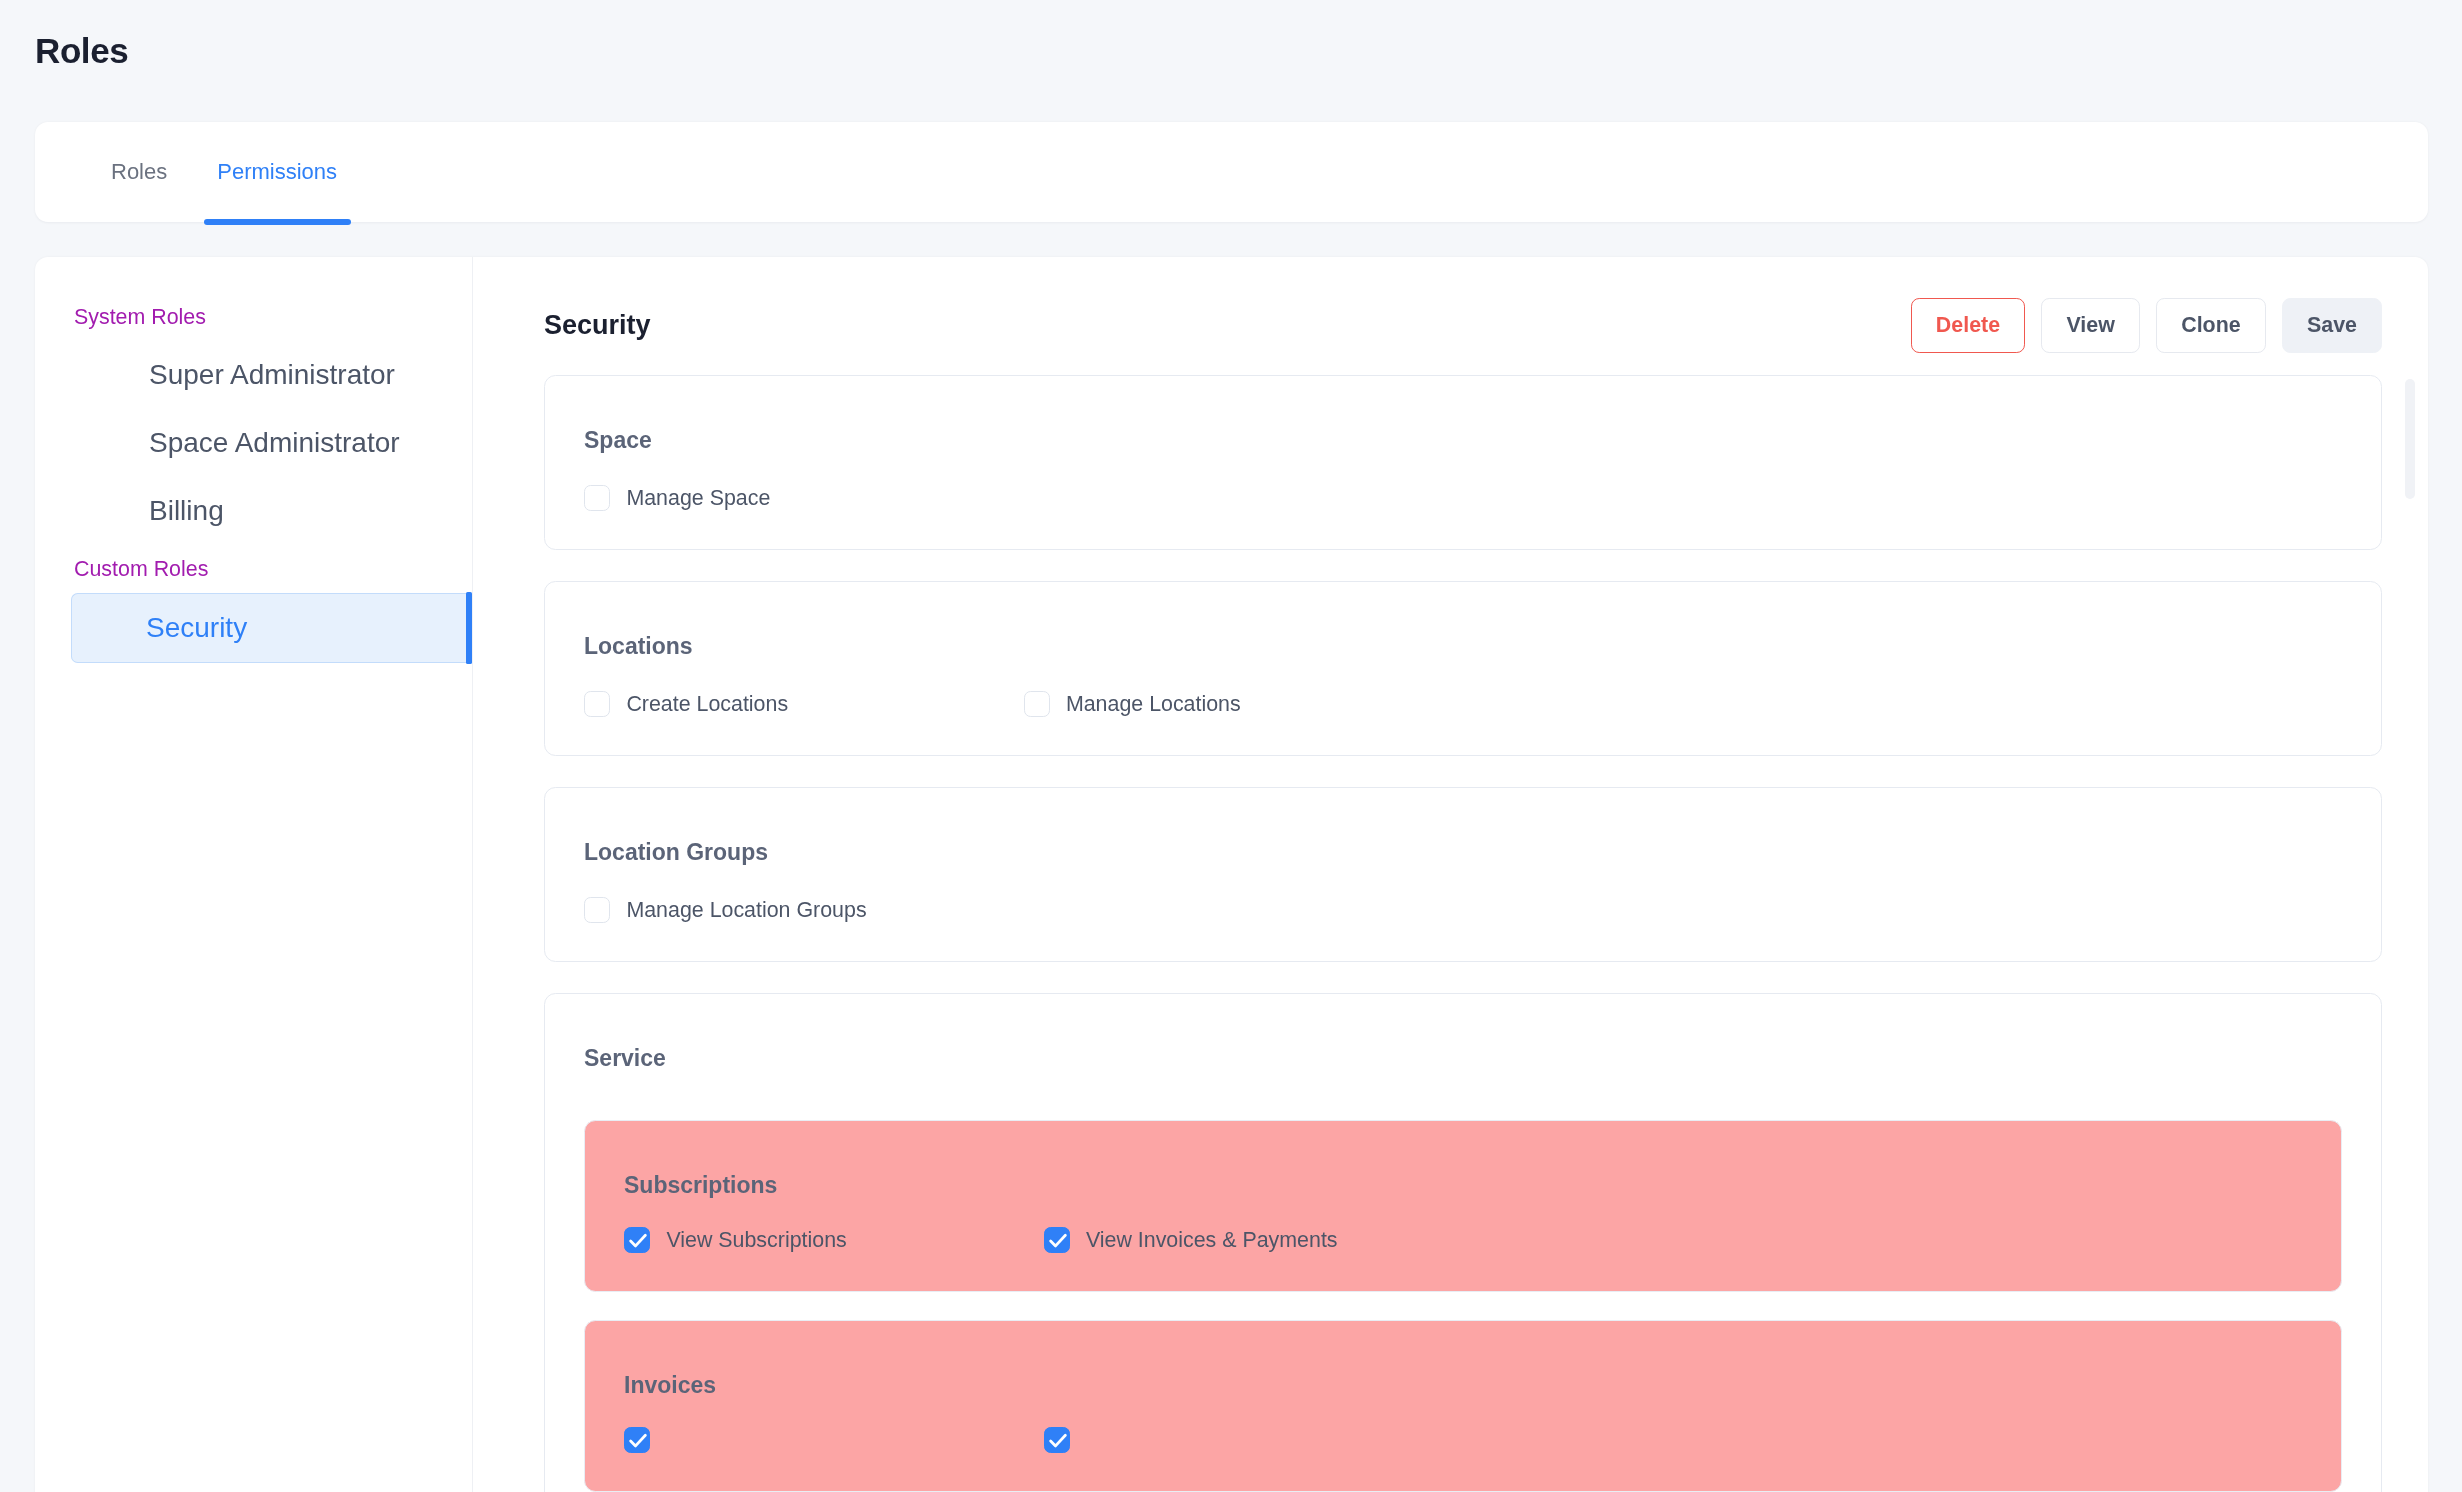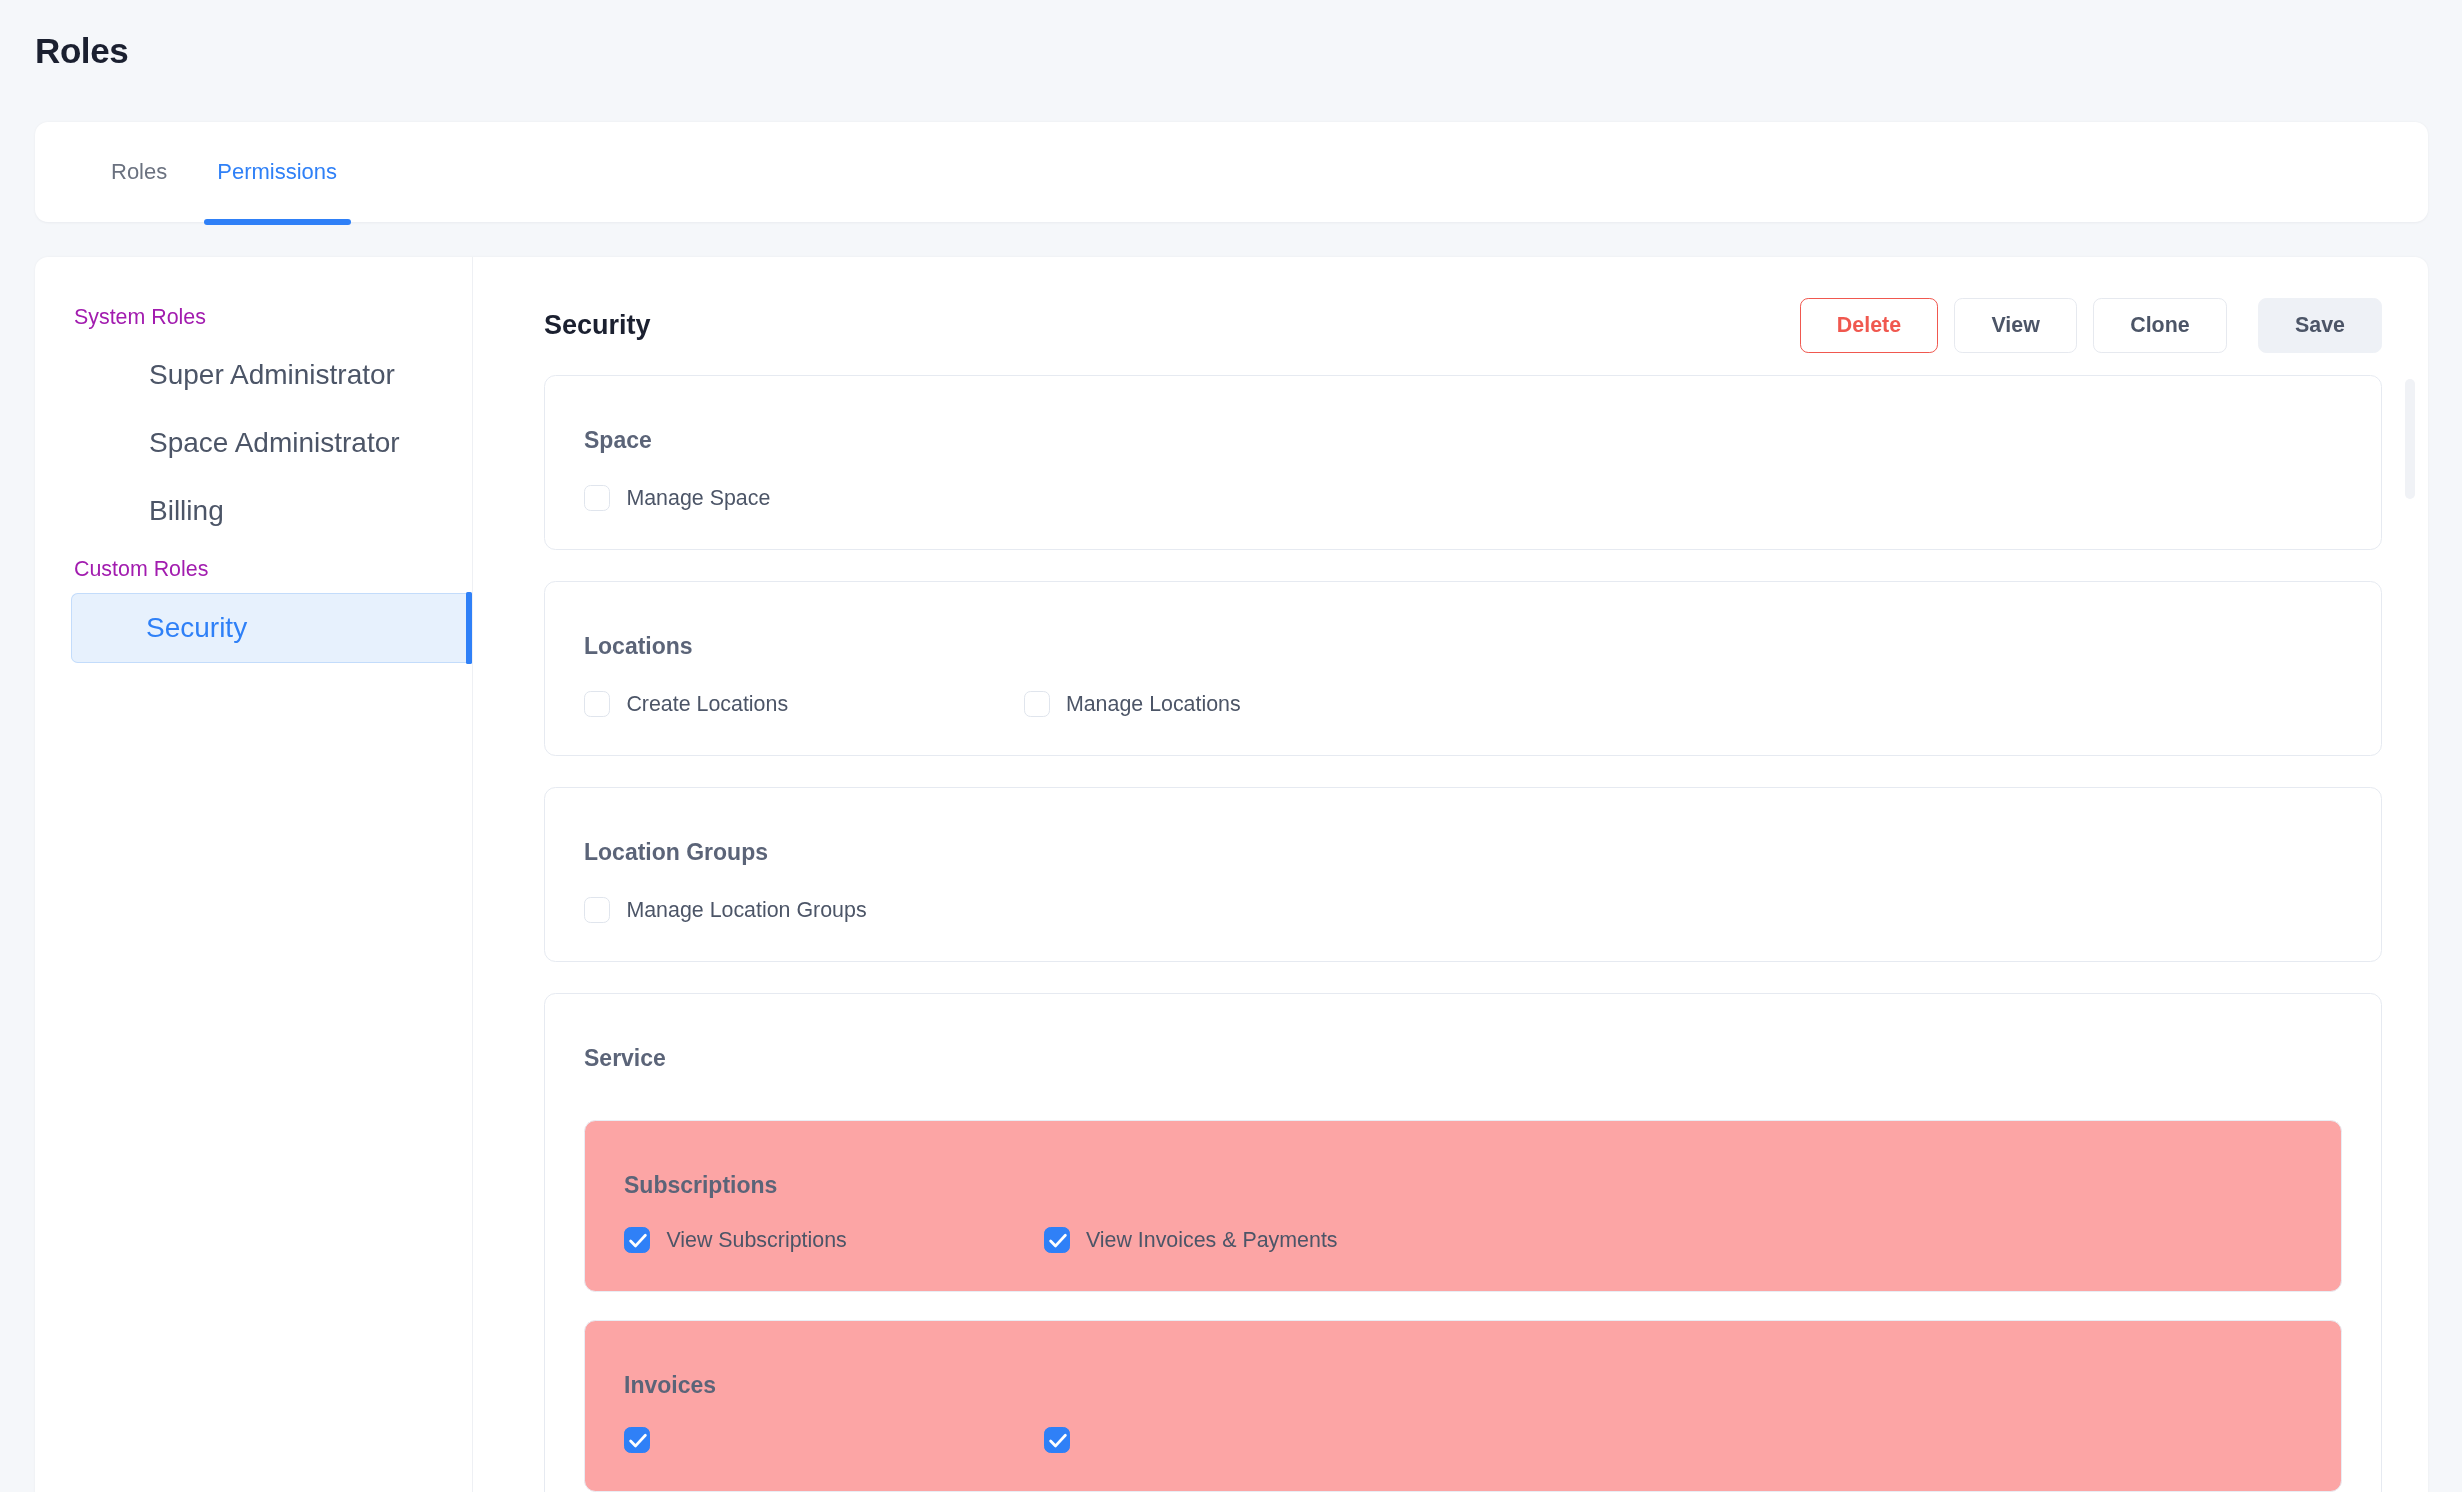--- a/index.html
+++ b/index.html
@@ -149,31 +149,31 @@
   .content-title {
     font-size: 27px;
     font-weight: bold;
     color: #1b2030;
   }
   .btn-row { display: flex; gap: 16.4px; }
   .btn {
     font-family: "Liberation Sans", sans-serif;
     font-size: 21.4px;
     font-weight: bold;
-    padding: 14px 36px;
+    padding: 14px 24px;
     border-radius: 8.2px;
     background: #ffffff;
     border: 1.6px solid #e6e9ef;
     color: #4c5567;
     cursor: pointer;
     white-space: nowrap;
     text-align: right;
   }
   .btn.danger { color: #f0584f; border-color: #f0584f; }
-  .btn.muted  { background: #eef1f6; border-color: #eef1f6; color: #4c5567; margin-left: 15px; }
+  .btn.muted  { background: #eef1f6; border-color: #eef1f6; color: #4c5567; }
 
   
   .perm-card {
     border: 1.6px solid #e6eaf1;
     border-radius: 11.5px;
     padding: 51px 39px 38px 39px;
     margin-bottom: 31px;
     background: #ffffff;
   }
   .perm-card.nested {

